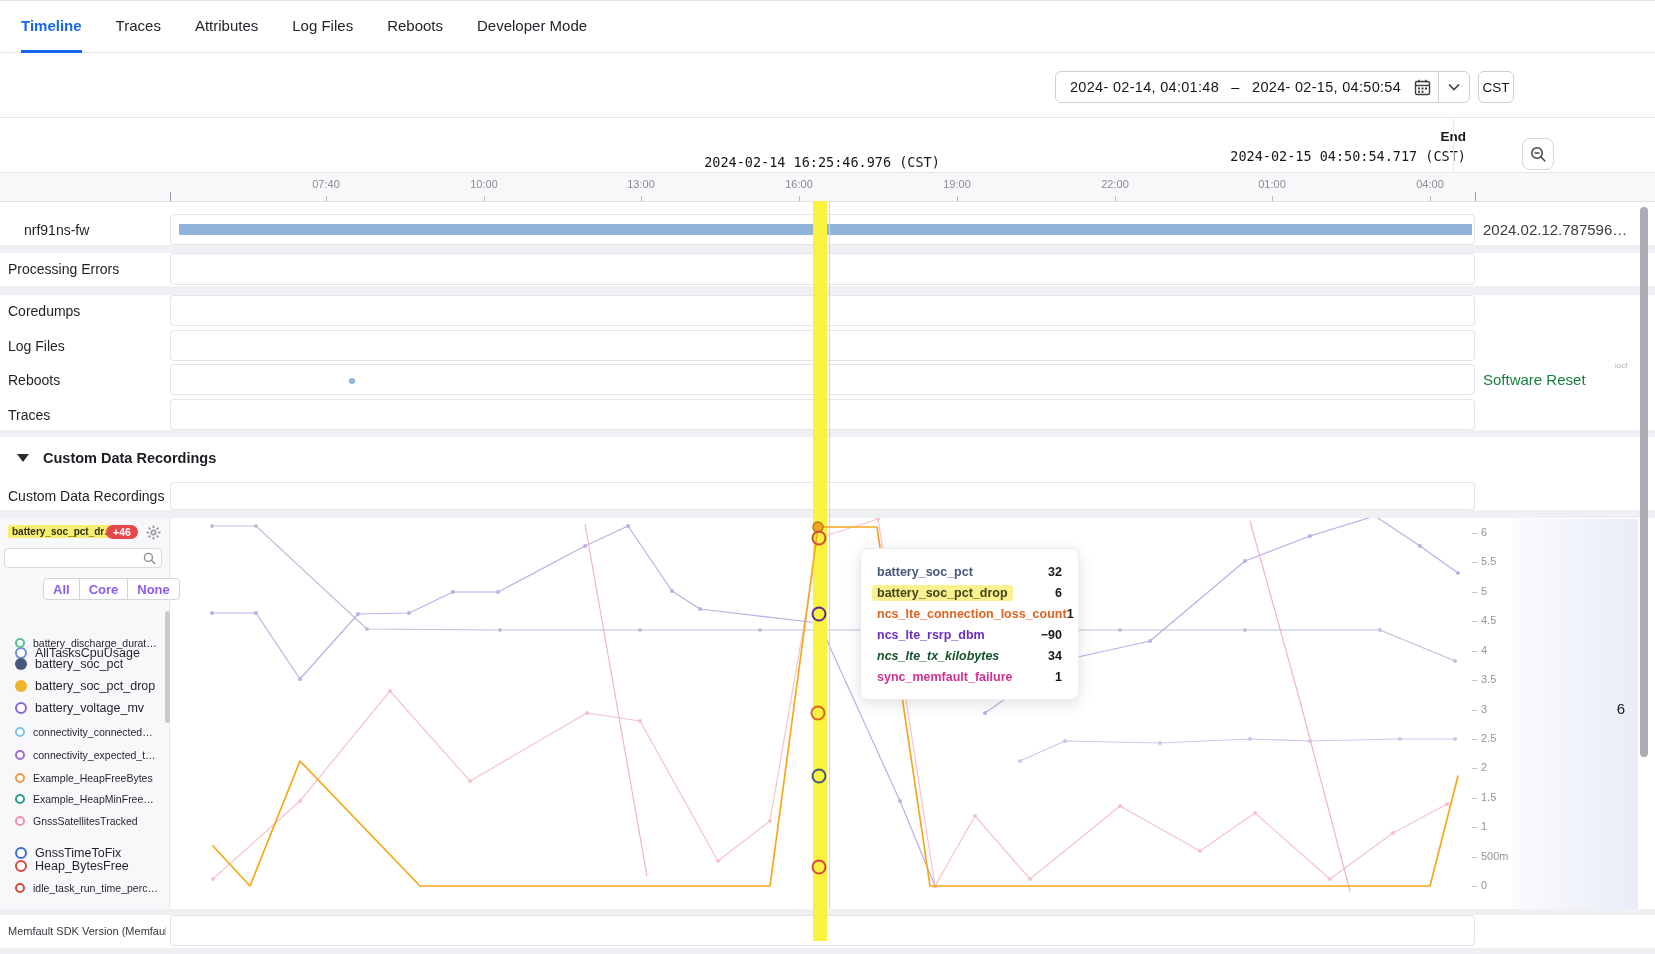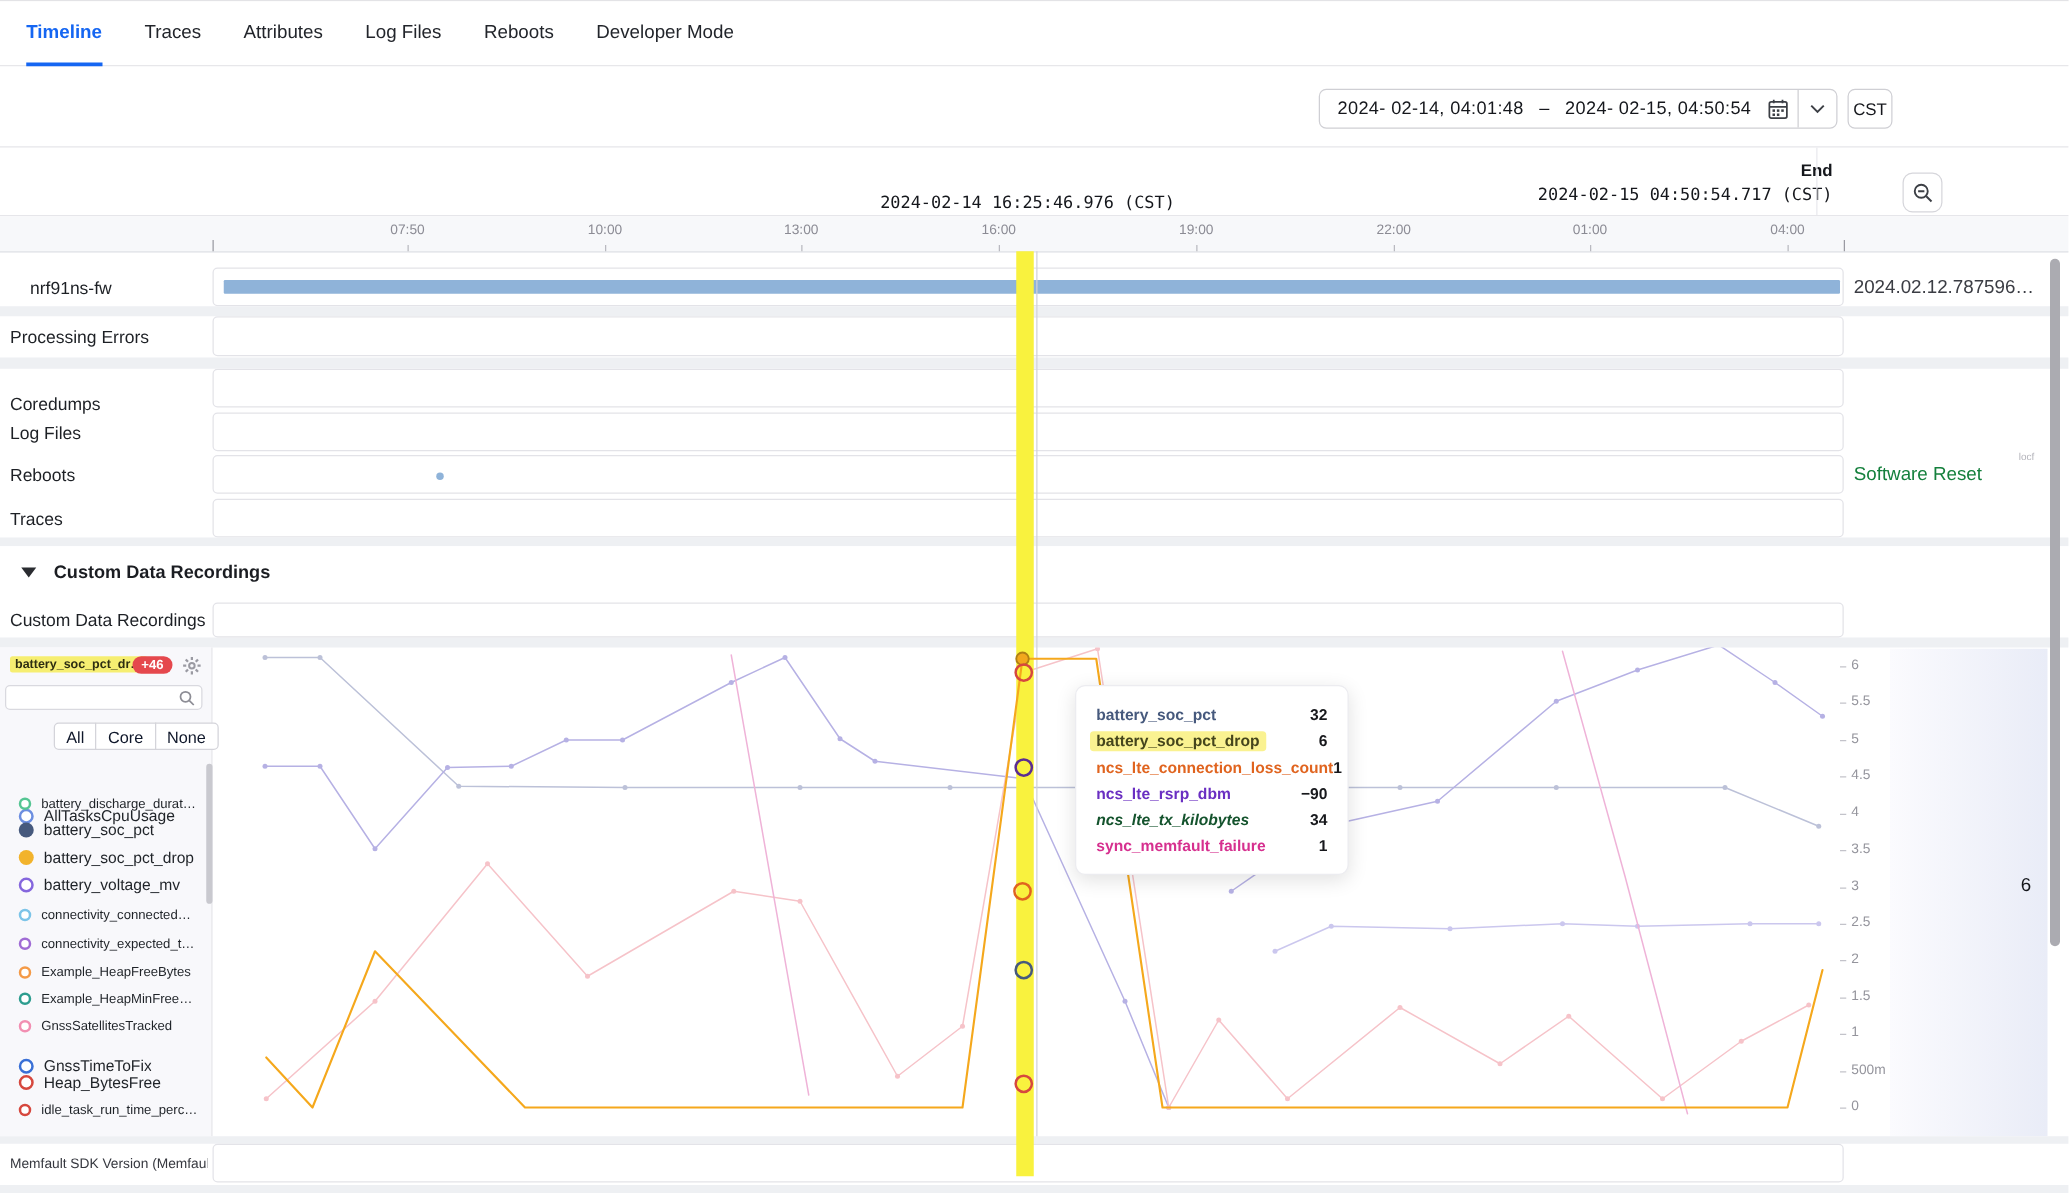--- a/index.html
+++ b/index.html
@@ -51,21 +51,21 @@
   .sect-title{margin-left:14px;font-size:14.5px;font-weight:600;color:#1b1d22;}
 
   
   .sidebar{position:absolute;left:0;top:517px;width:170px;height:391px;background:#f8f8fb;border-right:1px solid #e7e7ec;box-sizing:border-box;}
   .chip{position:absolute;left:8px;top:524px;background:#f6ee71;border-radius:2px;padding:1px 4px;font-size:10px;font-weight:700;color:#2e2e12;}
   .badge{position:absolute;left:106px;top:524px;background:#e5484d;color:#fff;border-radius:9px;padding:1px 7px;font-size:10.5px;font-weight:700;}
   .gear{position:absolute;left:144px;top:522px;width:18px;height:18px;display:flex;align-items:center;justify-content:center;}
   .search{position:absolute;left:4px;top:547px;width:158px;height:20px;border:1px solid #d9d9df;border-radius:4px;background:#fff;box-sizing:border-box;display:flex;align-items:center;}
   .search input{flex:1;border:none;outline:none;font-size:11px;padding-left:6px;background:transparent;min-width:0;}
   .seg{position:absolute;left:43px;top:577px;height:22px;display:flex;}
-  .seg-btn{border:1px solid #d4d4da;background:#fff;font-size:13px;color:#0f172a;padding:0 9px;display:flex;align-items:center;margin-left:-1px;}
+  .seg-btn{border:1px solid #d4d4da;background:#fff;font-size:13px;color:#8b5cf6;padding:0 9px;display:flex;align-items:center;margin-left:-1px;font-weight:bold;}
   .seg-btn:first-child{border-radius:4px 0 0 4px;margin-left:0;}
   .seg-btn:last-child{border-radius:0 4px 4px 0;}
   .leg-item{position:absolute;left:0;width:162px;height:22px;display:flex;align-items:center;}
   .leg-dot{margin-left:15px;border-radius:50%;box-sizing:border-box;flex:none;}
   .leg-txt{margin-left:8px;color:#1f2328;white-space:nowrap;overflow:hidden;}
   .side-scroll{position:absolute;left:165px;top:610px;width:5px;height:112px;background:#c9c9cf;border-radius:3px;}
 
   
   .ylab{position:absolute;left:1481px;margin-top:-7px;font-size:11px;color:#94949c;}
   .ydash{position:absolute;left:1472px;width:5px;height:1px;background:#c3c3ca;}
@@ -141,21 +141,21 @@
     <svg width="17" height="17" viewBox="0 0 17 17">
         <circle cx="7" cy="7" r="5.2" fill="none" stroke="#3c3f45" stroke-width="1.5"></circle>
         <line x1="11" y1="11" x2="15.2" y2="15.2" stroke="#3c3f45" stroke-width="1.5"></line>
         <line x1="4.5" y1="7" x2="9.5" y2="7" stroke="#3c3f45" stroke-width="1.5"></line>
       </svg>
   </div>
 
   <div class="axis" id="axis">
     <div class="axis-bound" style="left:170px;"></div>
     <div class="axis-bound" style="left:1475px;"></div>
-  <div class="tick" style="left: 326px;">07:50</div>
+  <div class="tick" style="left: 326px;">07:40</div>
       <div class="tickmark" style="left: 326px;"></div>
       <div class="tick" style="left: 484px;">10:00</div>
       <div class="tickmark" style="left: 484px;"></div>
       <div class="tick" style="left: 641px;">13:00</div>
       <div class="tickmark" style="left: 641px;"></div>
       <div class="tick" style="left: 799px;">16:00</div>
       <div class="tickmark" style="left: 799px;"></div>
       <div class="tick" style="left: 957px;">19:00</div>
       <div class="tickmark" style="left: 957px;"></div>
       <div class="tick" style="left: 1115px;">22:00</div>
@@ -167,21 +167,21 @@
     </div>
 
   <div id="rows">
       <div class="row-label" style="top: 213px; height: 31px; margin-left: 16px;">nrf91ns-fw</div>
       <div class="row-box" style="top: 213px; height: 31px;">
         <div class="fw-bar"></div>
       </div>
       <div class="row-right" style="top: 213px; height: 31px; color: rgb(59, 61, 68);">2024.02.12.787596…</div>
       <div class="row-label" style="top: 252px; height: 32px;">Processing Errors</div>
       <div class="row-box" style="top: 252px; height: 32px;"></div>
-      <div class="row-label" style="top: 294px; height: 31px; margin-top: 12px;">Coredumps</div>
+      <div class="row-label" style="top: 294px; height: 31px;">Coredumps</div>
       <div class="row-box" style="top: 294px; height: 31px;"></div>
       <div class="row-label" style="top: 329px; height: 31px;">Log Files</div>
       <div class="row-box" style="top: 329px; height: 31px;"></div>
       <div class="row-label" style="top: 363px; height: 31px;">Reboots</div>
       <div class="row-box" style="top: 363px; height: 31px;">
         <div style="position: absolute; left: 178px; top: 12.5px; width: 6px; height: 6px; border-radius: 50%; background: rgb(143, 179, 217);"></div>
       </div>
       <div class="row-right" style="top: 363px; height: 31px; color: #15803d;">Software Reset</div>
       <div class="row-note" style="top: 360px;">locf</div>
       <div class="row-label" style="top: 398px; height: 31px;">Traces</div>

